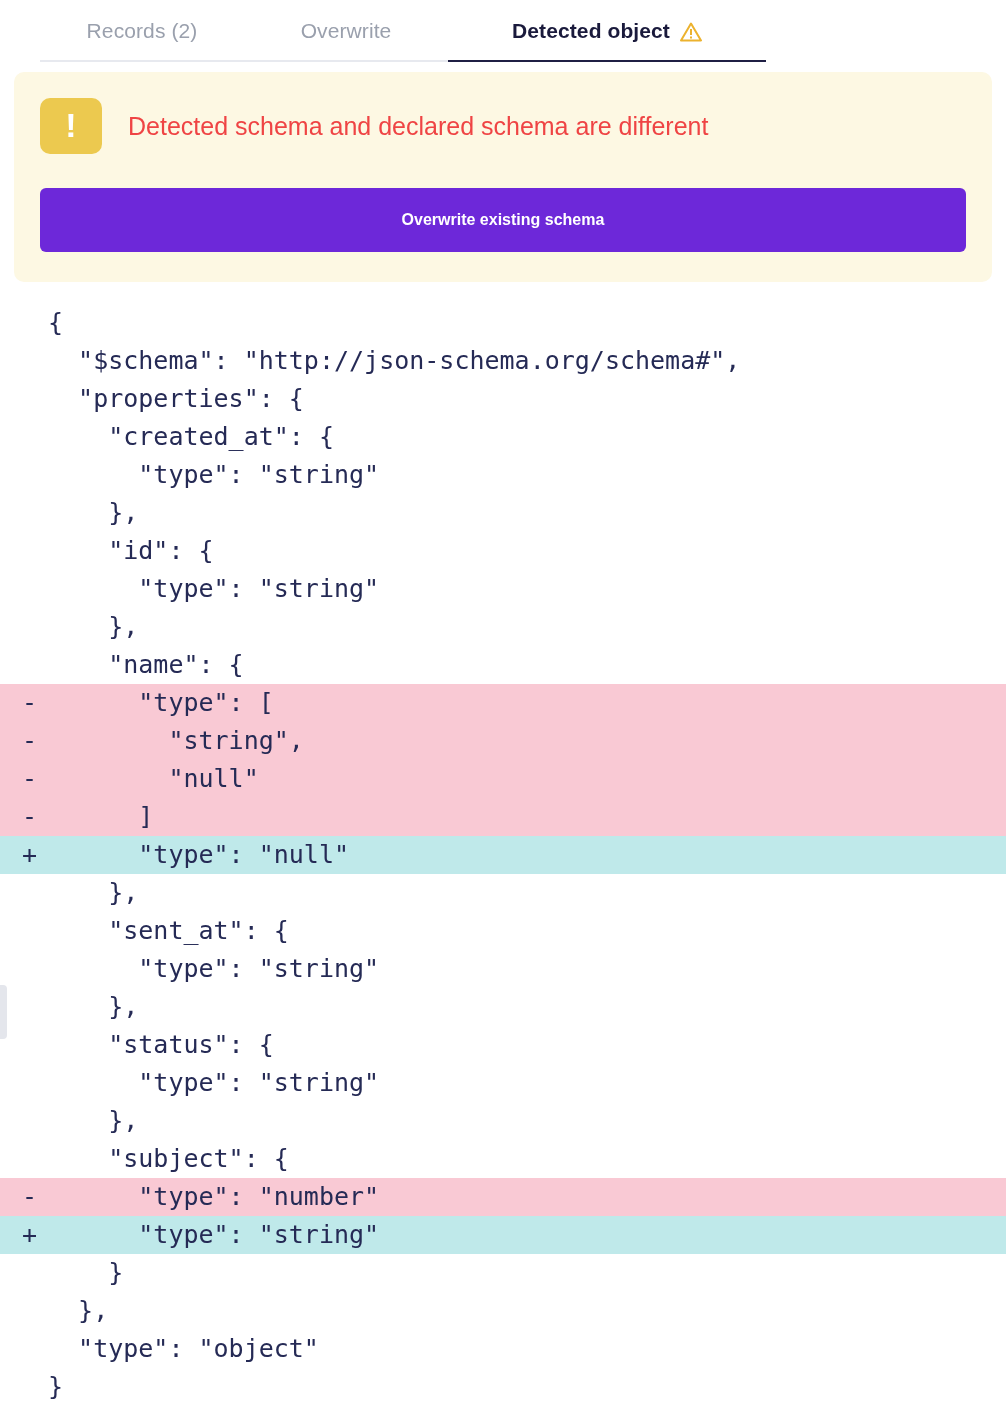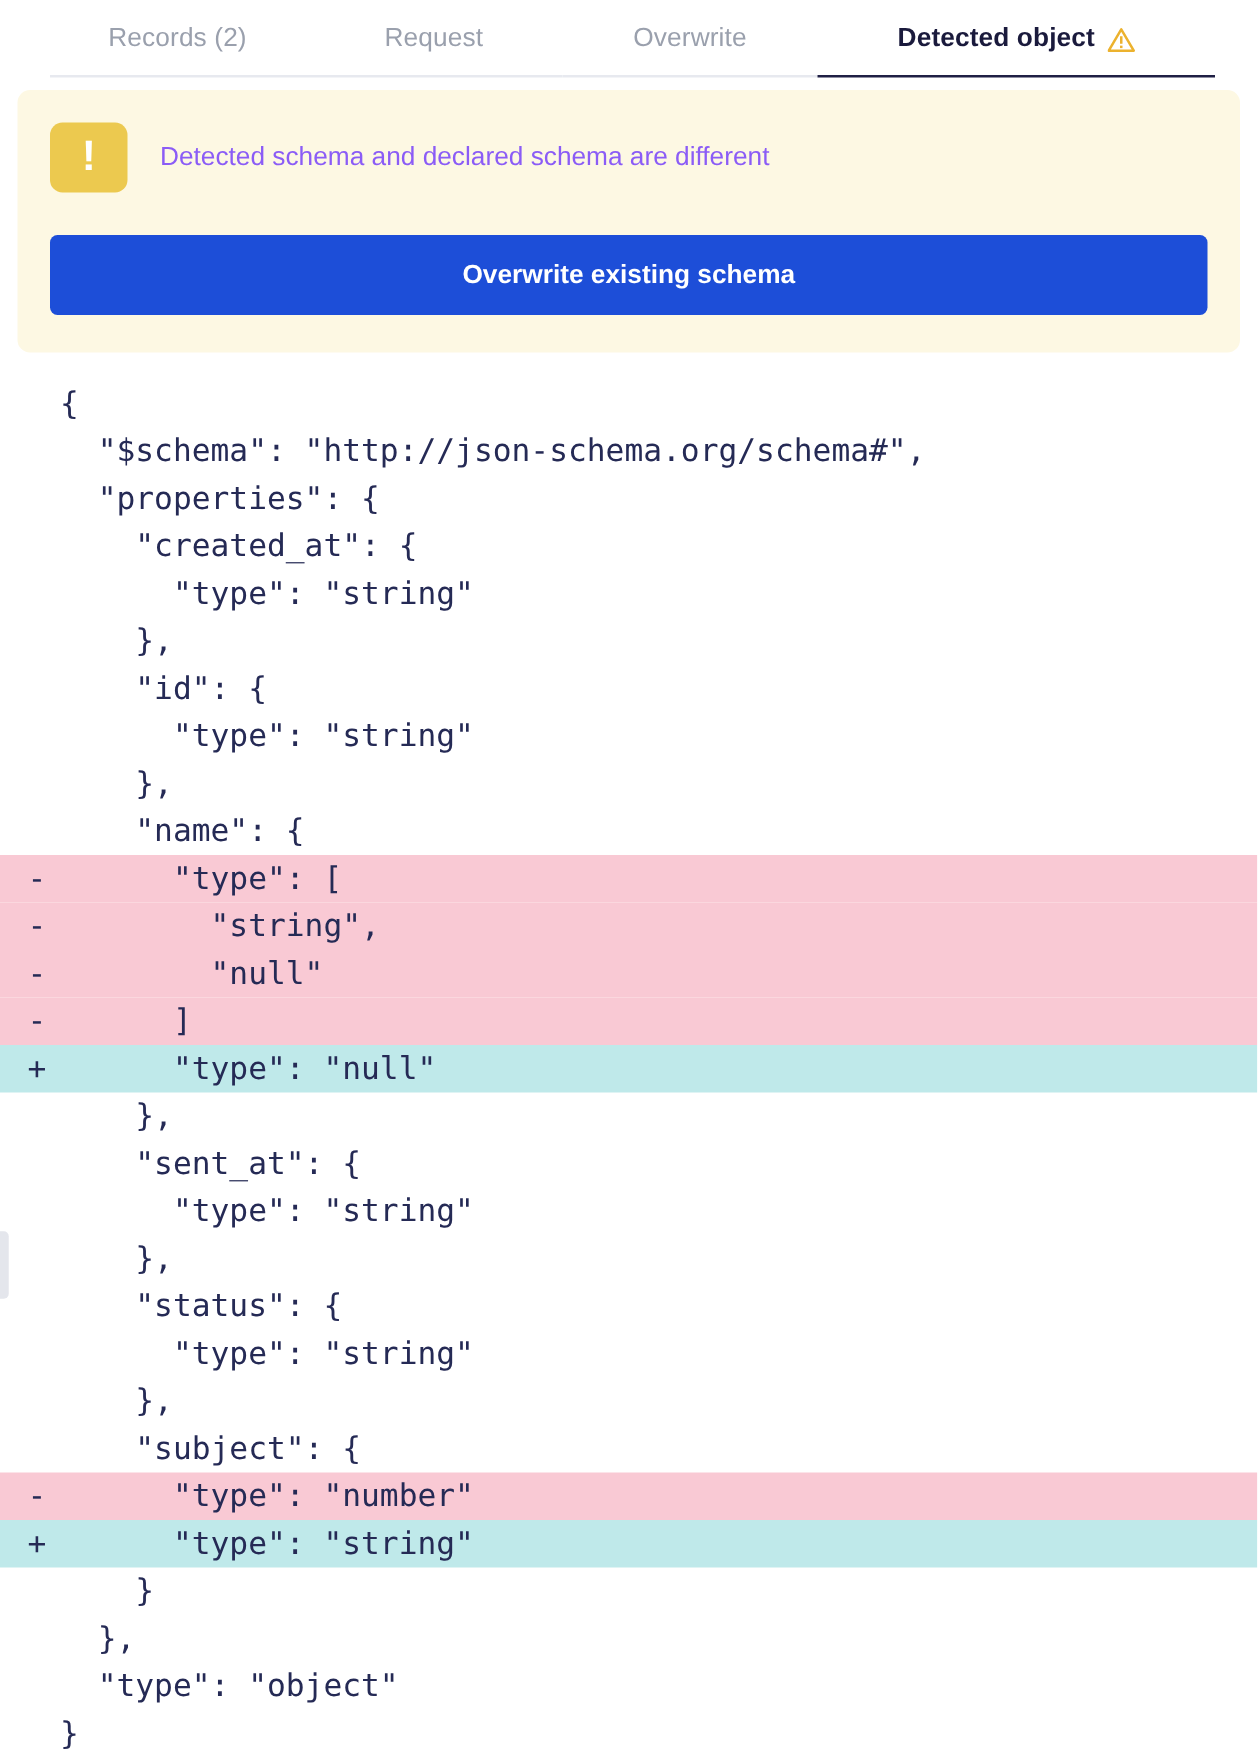--- a/index.html
+++ b/index.html
@@ -84,36 +84,36 @@
   }
   .banner-icon .bang {
     color: #ffffff;
     font-size: 34px;
     font-weight: bold;
     line-height: 1;
     position: relative;
     top: -1px;
   }
   .banner-text {
-    font-size: 21px;
-    color: #8b5cf6;
+    font-size: 25px;
+    color: #ef4444;
   }
   .banner-actions {
     display: flex;
     gap: 20px;
     margin-top: 34px;
   }
   .btn {
     flex: 1 1 0;
     height: 64px;
     border: none;
     border-radius: 6px;
-    background: #1d4ed8;
+    background: #6d28d9;
     color: #ffffff;
-    font-size: 21px;
+    font-size: 16px;
     font-weight: bold;
     font-family: "Liberation Sans", sans-serif;
     cursor: pointer;
   }
 
   
   .code {
     margin-top: 22px;
     font-family: "DejaVu Sans Mono", monospace;
     font-size: 25px;
@@ -147,23 +147,20 @@
 </style>
 </head>
 <body>
 
 <div id="root">
 
   <div class="tabbar">
     <div class="tab t0">
       <span>Records (2)</span>
     </div>
-    <div class="tab t1">
-      <span>Request</span>
-    </div>
     <div class="tab t2">
       <span>Overwrite</span>
     </div>
     <div class="tab t3 active">
       <span>Detected object</span>
       <span class="warn-tri">
         <svg width="22" height="20" viewBox="0 0 22 20" aria-hidden="true">
           <path d="M11 1.5 L21 18.5 L1 18.5 Z" fill="none" stroke="#ecb22e" stroke-width="2" stroke-linejoin="round"></path>
           <rect x="10" y="7" width="2" height="6" fill="#ecb22e"></rect>
           <rect x="10" y="14.5" width="2" height="2" fill="#ecb22e"></rect>

